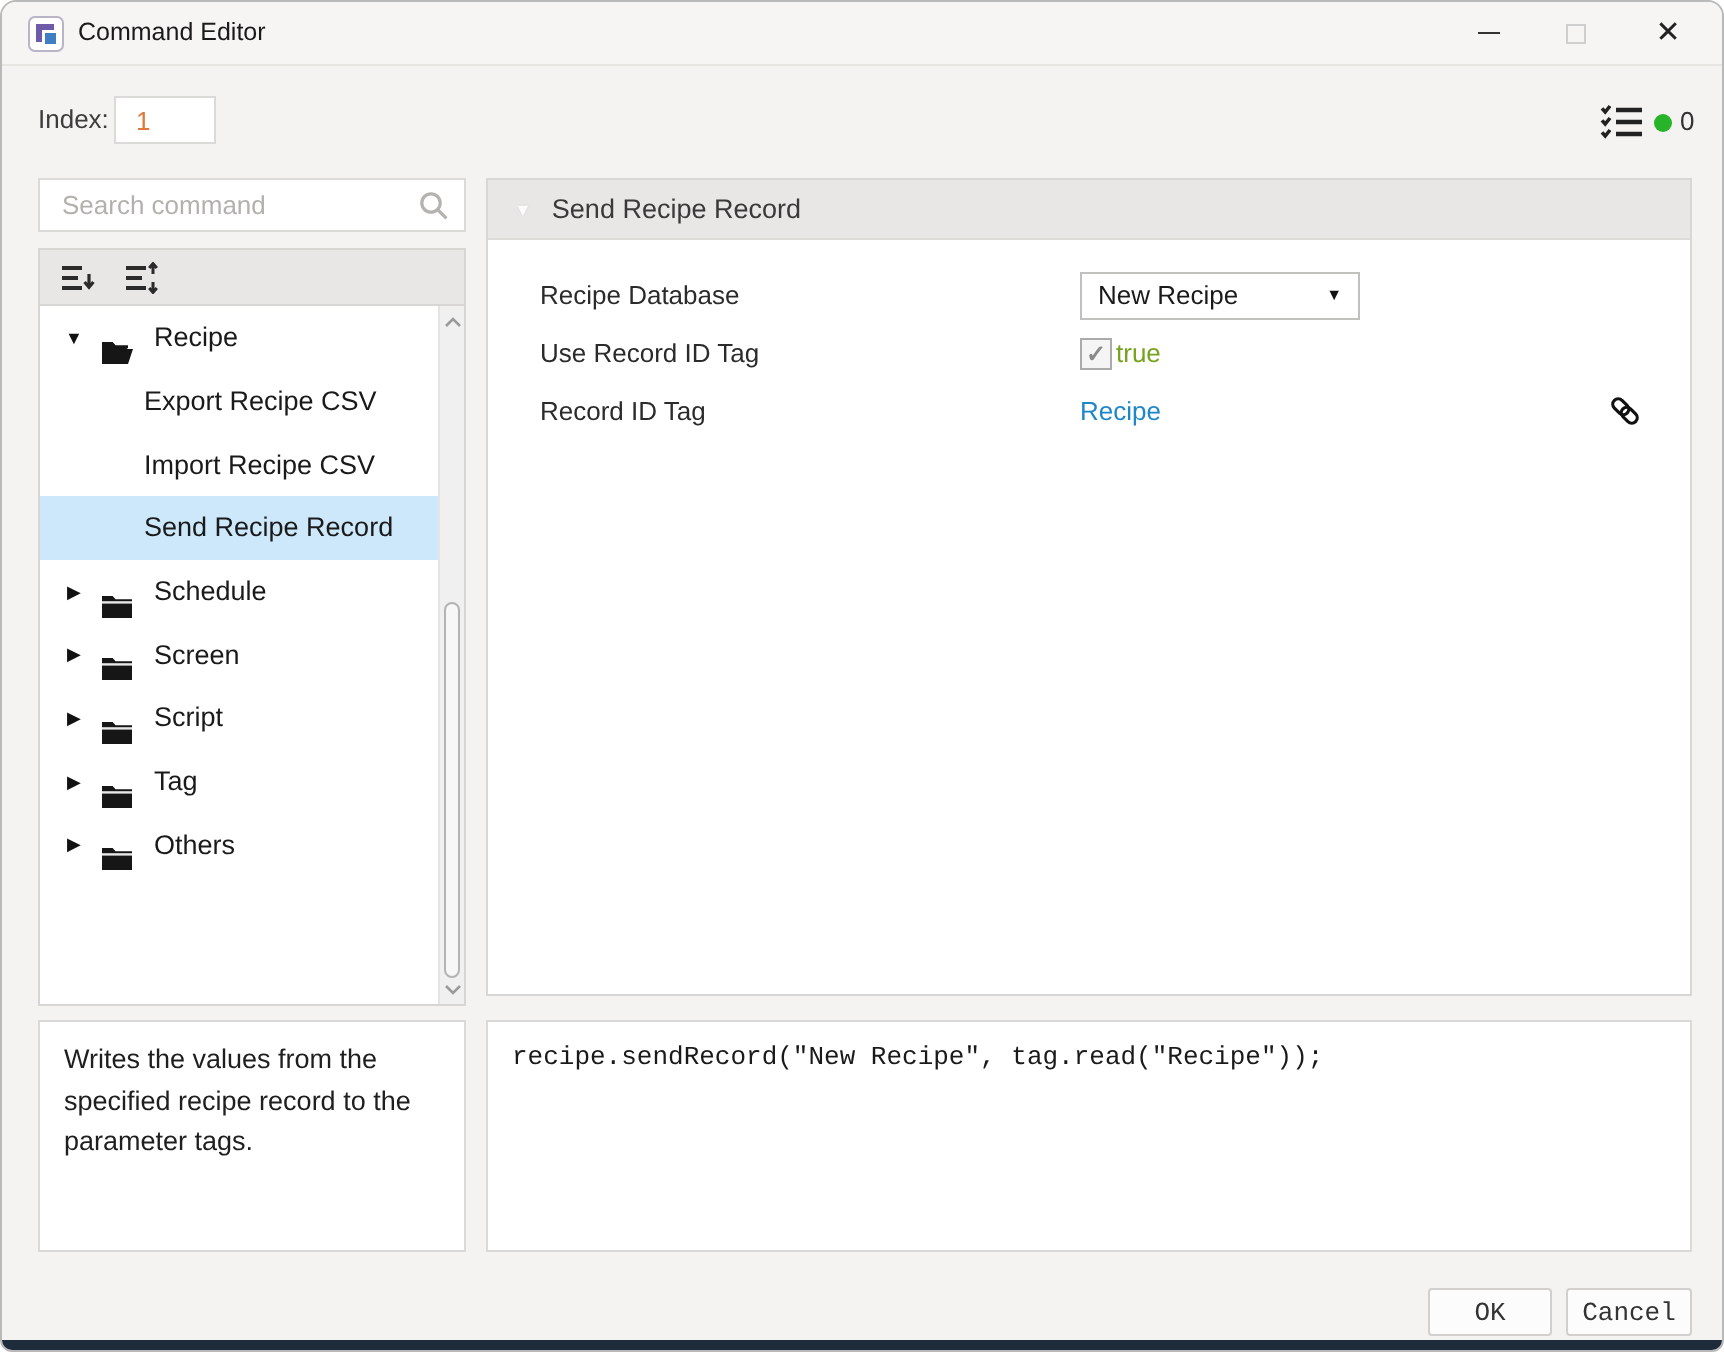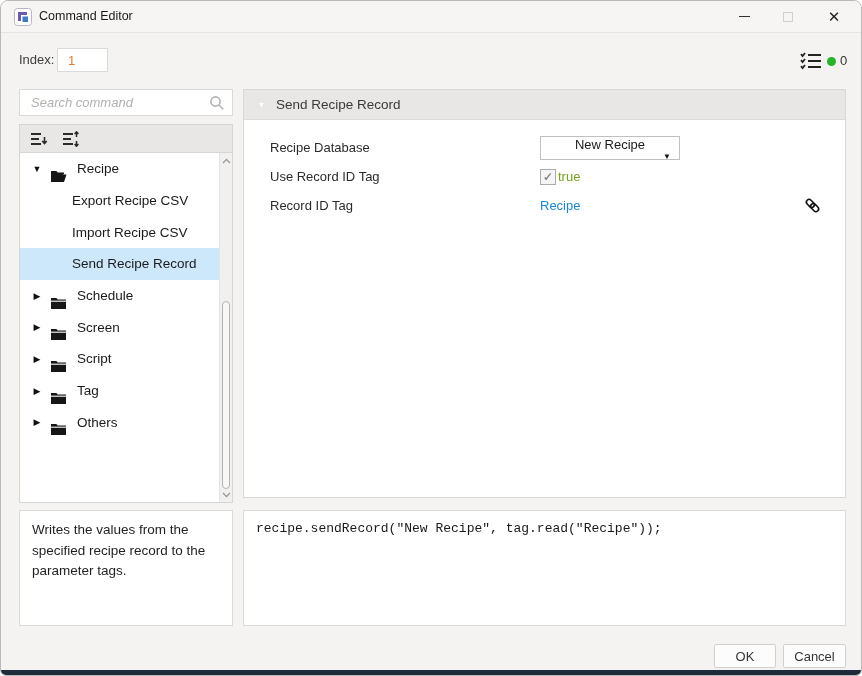--- a/index.html
+++ b/index.html
@@ -21,21 +21,21 @@
   
   .index-label { position:absolute; left:18px; top:51px; font-size:13px; color:#3c3c3c; }
   .index-input { position:absolute; left:56px; top:47px; width:51px; height:24px; border:1px solid #dcdad8; background:#fff;
                  font-size:13px; color:#e0793c; padding-left:10px; font-family:"Liberation Sans",sans-serif; outline:none; }
   .checklist-icon { position:absolute; left:799px; top:51px; width:22px; height:18px; }
   .status-dot { position:absolute; left:826px; top:56px; width:9px; height:9px; border-radius:50%; background:#28b428; }
   .status-count { position:absolute; left:839px; top:52px; font-size:13px; color:#333; }
   
   .search-wrap { position:absolute; left:18px; top:88px; width:214px; height:27px; background:#fff; border:1px solid #dcdad8; }
   .search-input { position:absolute; left:0; top:0; width:100%; height:100%; border:0; outline:none; background:transparent;
-                  padding:0 28px 0 11px; font-size:13px; color:#444; font-family:"Liberation Sans",sans-serif;font-style:italic; }
+                  padding:0 28px 0 11px; font-size:13px; color:#444; font-family:"Liberation Sans",sans-serif; }
   .search-input::placeholder { color:#b3b1ae; }
   .search-icon { position:absolute; right:7px; top:5px; width:16px; height:16px; }
   .tree-toolbar { position:absolute; left:18px; top:123px; width:214px; height:28px; background:#e9e7e5; border:1px solid #d8d6d3; border-bottom:0;
                   display:flex; align-items:center; gap:10px; padding-left:8px; }
   .tb-btn { width:22px; height:20px; display:flex; align-items:center; justify-content:center; }
   .tree-box { position:absolute; left:18px; top:151px; width:214px; height:351px; background:#fff; border:1px solid #d8d6d3; overflow:hidden; }
   .tree-row { position:relative; height:31.7px; display:flex; align-items:center; font-size:13.5px; color:#1a1a1a; cursor:default; }
   .tree-row.selected { background:#cde8fb; }
   .twisty { position:absolute; left:11px; width:12px; font-size:9px; color:#111; text-align:center; }
   .folder-ic { position:absolute; left:30px; width:17px; height:14px; }
@@ -54,33 +54,33 @@
   .detail-header { position:absolute; left:0; top:0; width:100%; height:30px; background:#e9e7e5; border-bottom:1px solid #dddbd8;
                    display:flex; align-items:center; }
   .detail-twisty { margin-left:13px; font-size:9px; color:#fcfcfc; text-shadow:0 0 1px #cfcfcf; }
   .detail-title { margin-left:10px; font-size:13.5px; color:#3a3a3a; }
   .fields { position:absolute; left:0; top:30px; width:100%; }
   .field-row { position:relative; height:29px; display:flex; align-items:center; }
   .field-row:first-child { margin-top:13px; }
   .field-label { position:absolute; left:26px; font-size:13px; color:#2b2b2b;text-align:right; }
   .field-ctrl { position:absolute; left:296px; display:flex; align-items:center; }
   .select-box { width:140px; height:24px; border:1px solid #c2c0be; background:#fff; display:flex; align-items:center;
-                padding:0 8px; font-size:13px; color:#1a1a1a; cursor:default;flex-direction:column; }
+                padding:0 8px; font-size:13px; color:#1a1a1a; cursor:default; }
   .select-arrow { margin-left:auto; font-size:8px; color:#111; }
   .checkbox { width:16px; height:16px; border:1px solid #ababab; background:#f5f5f5; display:flex; align-items:center; justify-content:center;
               font-size:12px; color:#8a8a8a; font-weight:bold; }
   .true-label { margin-left:2px; font-size:13px; color:#76a21e; }
   .tag-link { font-size:13px; color:#1d87c8; cursor:pointer; }
   .chain-icon { position:absolute; right:24px; width:17px; height:17px; }
   
   .code-box { position:absolute; left:242px; top:509px; width:603px; height:116px; background:#fff; border:1px solid #dcdad8;
               padding:10px 12px; font-family:"Liberation Mono", monospace; font-size:13px; color:#1a1a1a; white-space:pre-wrap; }
   
   .btn { position:absolute; top:643px; height:24px; background:#fcfcfc; border:1px solid #d2d0ce; border-radius:2px;
-         font-size:13px; color:#333; font-family:Liberation Sans, sans-serif; cursor:default; }
+         font-size:13px; color:#333; font-family:Liberation Mono, monospace; cursor:default; }
   .btn.ok { left:713px; width:62px; }
   .btn.cancel { left:782px; width:63px; }
   .bottom-strip { position:absolute; left:0; bottom:0; width:100%; height:5px; background:#1d2b3a; }
   svg { display:block; }
 </style>
 </head>
 <body>
 
 <div class="window">
 

